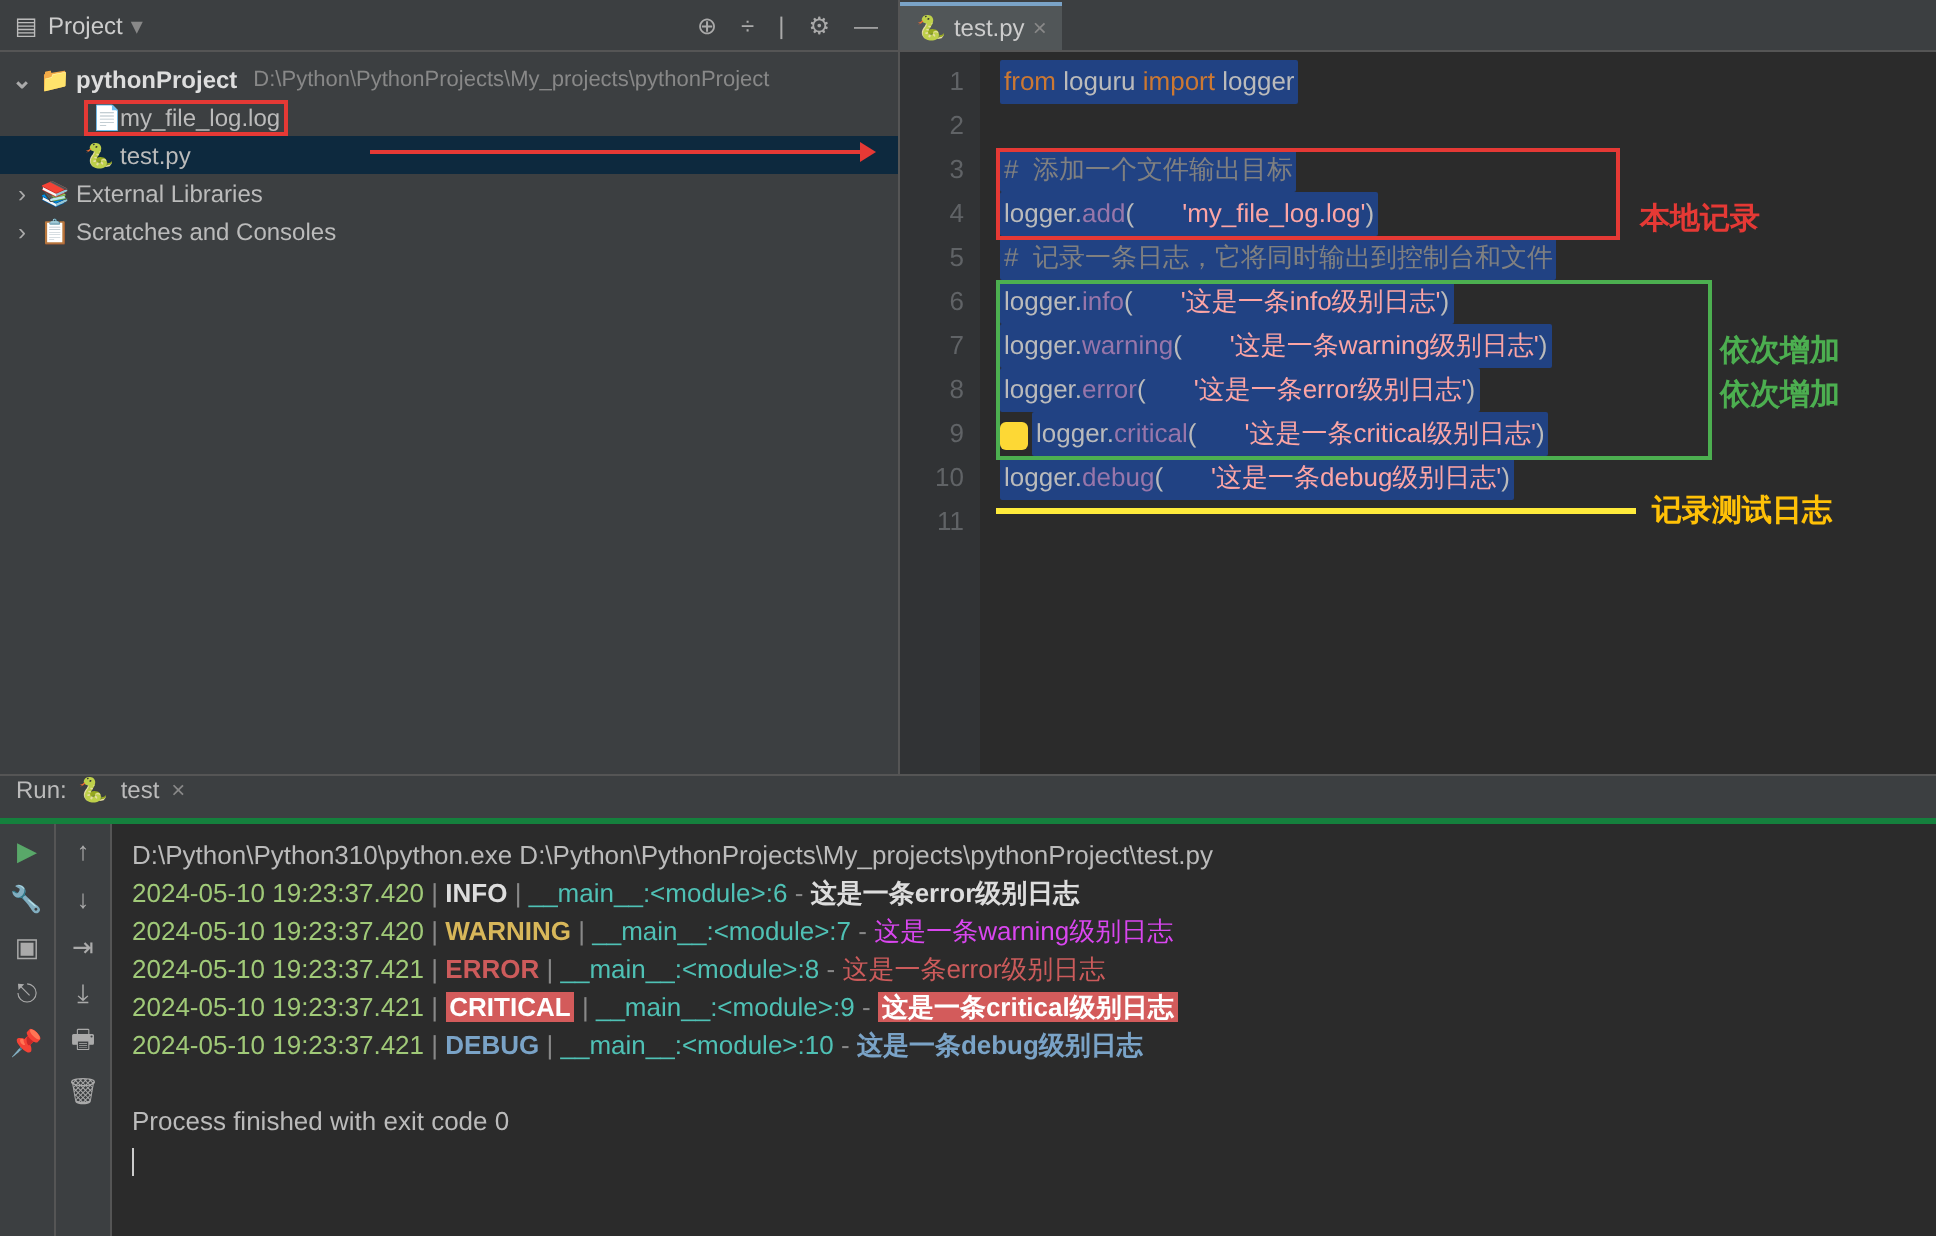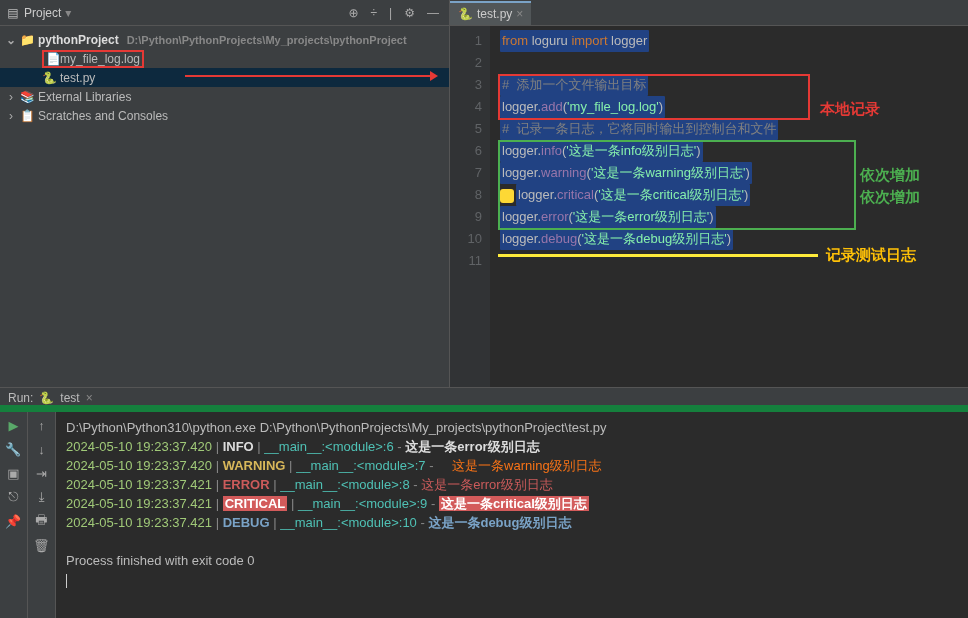--- a/index.html
+++ b/index.html
@@ -6,63 +6,63 @@
 body { background:#3c3f41; color:#bbb; font-size:12px; width:968px; height:618px; overflow:hidden; }
 .top-split { display:flex; height:388px; border-bottom:1px solid #555; }
 .left-panel { width:450px; background:#3c3f41; border-right:1px solid #555; display:flex; flex-direction:column; }
 .proj-header { height:26px; display:flex; align-items:center; padding:0 6px; border-bottom:1px solid #555; gap:4px; }
 .proj-header .title { font-weight:normal; color:#ccc; }
 .proj-header .spacer { flex:1; }
 .proj-header .icon-btn { padding:2px 4px; color:#aaa; cursor:pointer; }
 .tree { padding:4px 0; }
 .tree-row { display:flex; align-items:center; height:19px; padding-left:6px; gap:4px; }
 .tree-row.bold { font-weight:bold; color:#ddd; }
-.tree-row .path { color:#888; font-weight:bold; margin-left:4px; font-size:11px; }
+.tree-row .path { color:#888; font-weight:normal; margin-left:4px; font-size:11px; }
 .tree-row.sel { background:#0d293e; }
 .red-box { border:2px solid #e53935; display:inline-flex; align-items:center; padding:0 2px; }
 .chevron { width:10px; display:inline-block; text-align:center; color:#aaa; }
 .icon { width:14px; text-align:center; display:inline-block; }
 .right-panel { flex:1; background:#2b2b2b; display:flex; flex-direction:column; position:relative; }
 .editor-tabs { height:26px; background:#3c3f41; display:flex; align-items:flex-end; border-bottom:1px solid #555; }
 .editor-tab { display:flex; align-items:center; gap:4px; padding:4px 8px; background:#4e5254; color:#ccc; border-top:2px solid transparent; font-size:12px; }
 .editor-tab.active { background:#515658; border-top:2px solid #7aa3c7; }
 .editor { display:flex; flex:1; font-family:'Consolas','Courier New',monospace; font-size:13px; position:relative; }
 .gutter { background:#313335; color:#606366; width:40px; text-align:right; padding:4px 8px 0 0; line-height:22px; }
 .code { flex:1; padding:4px 0 0 10px; line-height:22px; position:relative; }
 .code-line { white-space:pre; height:22px; }
 .hl-bg { background:#214283; display:inline-block; padding:0 2px; border-radius:1px; }
 .kw { color:#cc7832; }
-.str { color:#86efac; }
+.str { color:#fca5a5;margin-left:24px; }
 .comment { color:#808080; }
 .attr { color:#9876aa; }
 .overlay-red { position:absolute; border:2px solid #e53935; pointer-events:none; }
 .overlay-green { position:absolute; border:2px solid #4caf50; pointer-events:none; }
 .overlay-yellow-line { position:absolute; height:3px; background:#ffeb3b; pointer-events:none; }
 .anno { position:absolute; font-size:15px; font-weight:bold; pointer-events:none; }
 .anno-red { color:#e53935;margin-top:16px; }
 .anno-green { color:#4caf50; }
 .anno-yellow { color:#ffc107; }
 .arrow-red { position:absolute; height:2px; background:#e53935; pointer-events:none; }
 .arrow-red::after { content:''; position:absolute; right:-8px; top:-4px; border:5px solid transparent; border-left:8px solid #e53935; }
 .run-panel { height:230px; display:flex; background:#2b2b2b; }
-.run-header { position:absolute; top:388px; left:0; right:0; height:24px; background:#3c3f41; display:flex; align-items:flex-end; padding:0 8px; gap:6px; border-bottom:7px solid #15803d; }
+.run-header { position:absolute; top:388px; left:0; right:0; height:24px; background:#3c3f41; display:flex; align-items:flex-start; padding:0 8px; gap:6px; border-bottom:3px solid #15803d; }
 .run-body { margin-top:24px; display:flex; flex:1; height:206px; }
 .run-left-tools { width:28px; background:#3c3f41; display:flex; flex-direction:column; align-items:center; padding-top:4px; gap:6px; border-right:1px solid #555; }
 .run-left-tools2 { width:28px; background:#3c3f41; display:flex; flex-direction:column; align-items:center; padding-top:4px; gap:6px; border-right:1px solid #555; }
 .console { flex:1; font-family:'Consolas','Courier New',monospace; font-size:13px; padding:6px 10px; line-height:19px; color:#bbb; overflow:hidden; }
 .c-white { color:#bbb; }
 .c-green { color:#a0c978; }
 .c-pipe { color:#888; }
 .c-info { color:#ddd; font-weight:bold; }
 .c-warn { color:#d8b75a; font-weight:bold; }
 .c-err { color:#cc5b5b; font-weight:bold; }
 .c-crit-bg { background:#d35b5b; color:#fff; font-weight:bold; padding:0 2px; }
 .c-debug { color:#7aa3c7; font-weight:bold; }
 .c-cyan { color:#4fc1b5; }
-.c-msg-warn { color:#f97316;margin-left:15px; }
+.c-msg-warn { color:#d946ef; }
 .c-msg-err { color:#cc5b5b; }
 .c-msg-debug { color:#7aa3c7;font-weight:bold; }
 .tool-icon { width:18px; height:18px; display:flex; align-items:center; justify-content:center; color:#aaa; cursor:pointer; font-size:13px; }
 .play { color:#59a869; }
 .caret-bulb { display:inline-block; width:14px; height:14px; background:#fdd835; border-radius:3px; vertical-align:middle; margin-right:2px; }
 .cursor-line { display:inline-block; width:1px; height:14px; background:#ccc; vertical-align:middle; }
 </style>
 </head>
 <body>
 
@@ -133,22 +133,22 @@
           <div>11</div>
         </div>
       <div class="code" id="code">
           <div class="code-line"><span class="hl-bg"><span class="kw">from </span><span class="">loguru </span><span class="kw">import </span><span class="">logger</span></span></div>
           <div class="code-line"><span class="hl-bg"></span></div>
           <div class="code-line"><span class="hl-bg"><span class="comment">#  添加一个文件输出目标</span></span></div>
           <div class="code-line"><span class="hl-bg"><span class="">logger.</span><span class="attr">add</span><span class="">(</span><span class="str">'my_file_log.log'</span><span class="">)</span></span></div>
           <div class="code-line"><span class="hl-bg"><span class="comment">#  记录一条日志，它将同时输出到控制台和文件</span></span></div>
           <div class="code-line"><span class="hl-bg"><span class="">logger.</span><span class="attr">info</span><span class="">(</span><span class="str">'这是一条info级别日志'</span><span class="">)</span></span></div>
           <div class="code-line"><span class="hl-bg"><span class="">logger.</span><span class="attr">warning</span><span class="">(</span><span class="str">'这是一条warning级别日志'</span><span class="">)</span></span></div>
+          <div class="code-line"><span class="hl-bg"><span class="">logger.</span><span class="attr">error</span><span class="">(</span><span class="str">'这是一条error级别日志'</span><span class="">)</span></span></div>
           <div class="code-line"><span class="caret-bulb"></span><span class="hl-bg"><span class="">logger.</span><span class="attr">critical</span><span class="">(</span><span class="str">'这是一条critical级别日志'</span><span class="">)</span></span></div>
-          <div class="code-line"><span class="hl-bg"><span class="">logger.</span><span class="attr">error</span><span class="">(</span><span class="str">'这是一条error级别日志'</span><span class="">)</span></span></div>
           <div class="code-line"><span class="hl-bg"><span class="">logger.</span><span class="attr">debug</span><span class="">(</span><span class="str">'这是一条debug级别日志'</span><span class="">)</span></span></div>
           <div class="code-line"></div>
         </div>
       <div class="overlay-red" style="left:48px; top:48px; width:312px; height:46px;"></div>
       <div class="anno anno-red" style="left:370px; top:58px;">本地记录</div>
       <div class="overlay-green" style="left:48px; top:114px; width:358px; height:90px;"></div>
       <div class="anno anno-green" style="left:410px; top:140px;">依次增加</div>
       <div class="anno anno-green" style="left:410px; top:162px;">依次增加</div>
       <div class="overlay-yellow-line" style="left:48px; top:228px; width:320px;"></div>
       <div class="anno anno-yellow" style="left:376px; top:220px;">记录测试日志</div>

